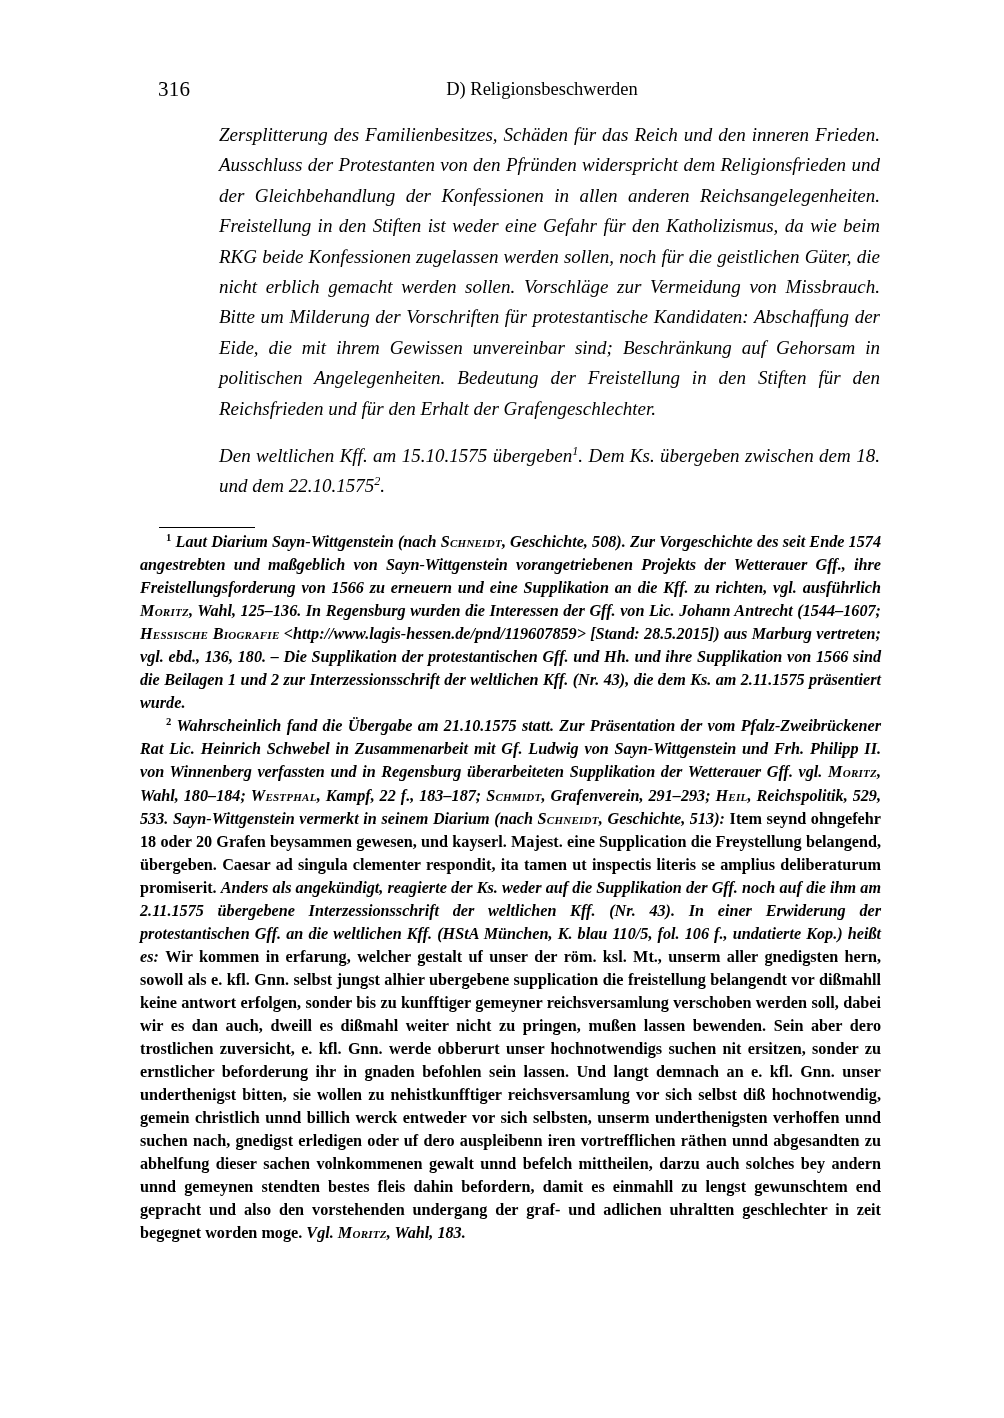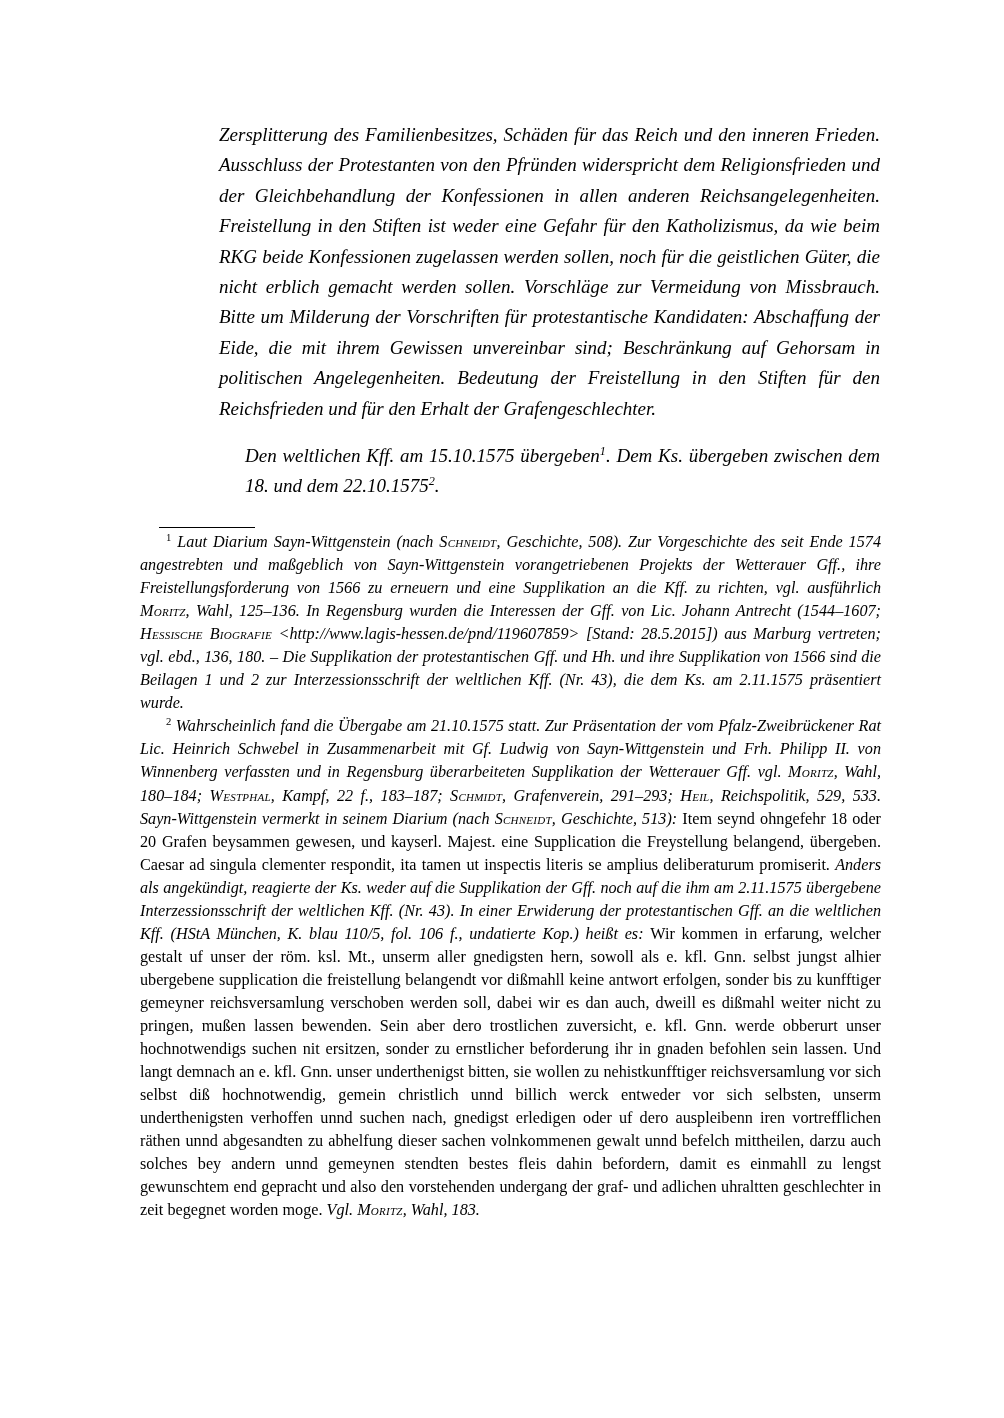--- a/index.html
+++ b/index.html
@@ -63,21 +63,20 @@
     margin: 0;
     font-style: italic;
     font-size: 19px;
     line-height: 30.4px;
     text-align: justify;
     text-justify: inter-word;
     hyphens: manual;
   }
   .regest p.second {
     margin-top: 17px;
-    margin-left: 26px;
   }
 
   sup.fn {
     font-size: 0.64em;
     vertical-align: super;
     line-height: 0;
     font-style: italic;
   }
 
   
@@ -97,41 +96,45 @@
     width: 741px;
   }
   .footnotes p {
     margin: 0;
     font-size: 16.2px;
     line-height: 23.05px;
     text-align: justify;
     text-justify: inter-word;
     hyphens: manual;
   }
-  .fn-ital { font-style: italic; }
+  .fn-ital { font-style: italic; font-weight: bold; }
   .fn-mark {
     font-size: 0.66em;
     vertical-align: super;
     line-height: 0;
     font-style: normal;
   }
   .indent { display: inline-block; width: 26px; }
   .sc-i {
     font-variant: small-caps;
     font-style: italic;
     letter-spacing: 0.25px;
   }
 
   .rom { font-style: normal; }
 </style>
 </head>
 <body>
 
 <div class="page">
 
+  <div class="runhead">
+    <div class="folio">316</div>
+    <div class="runtitle">D) Religionsbeschwerden</div>
+  </div>
 
   <div class="regest">
     <p>Zersplitterung des Familienbesitzes, Schäden für das Reich und den inneren Frieden. Ausschluss der Protestanten von den Pfründen widerspricht dem Religionsfrieden und der Gleichbehandlung der Konfessionen in allen anderen Reichsangelegenheiten. Freistellung in den Stiften ist weder eine Gefahr für den Katholizismus, da wie beim RKG beide Konfessionen zugelassen werden sollen, noch für die geistlichen Güter, die nicht erblich gemacht werden sollen. Vorschläge zur Vermeidung von Missbrauch. Bitte um Milderung der Vorschriften für protestantische Kandidaten: Abschaffung der Eide, die mit ihrem Gewissen unvereinbar sind; Beschränkung auf Gehorsam in politischen Angelegenheiten. Bedeutung der Freistellung in den Stiften für den Reichsfrieden und für den Erhalt der Grafengeschlechter.</p>
     <p class="second">
       <span>Den weltlichen Kff. am 15.10.1575 übergeben</span><sup class="fn">1</sup><span>. Dem Ks. übergeben zwischen dem 18. und dem 22.10.1575</span><sup class="fn">2</sup><span>.</span>
     </p>
   </div>
 
   <div class="fnrule"></div>
 

